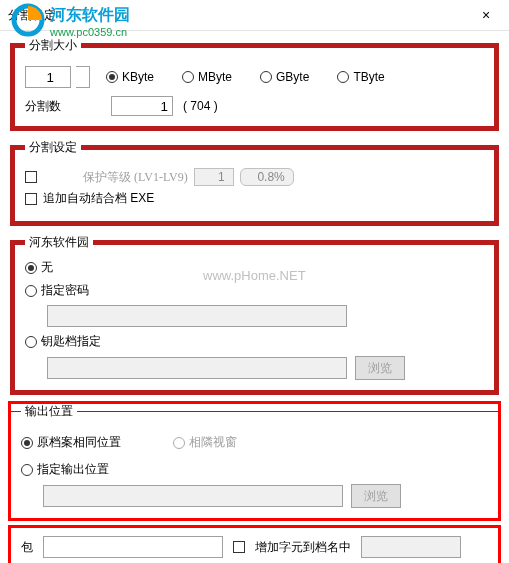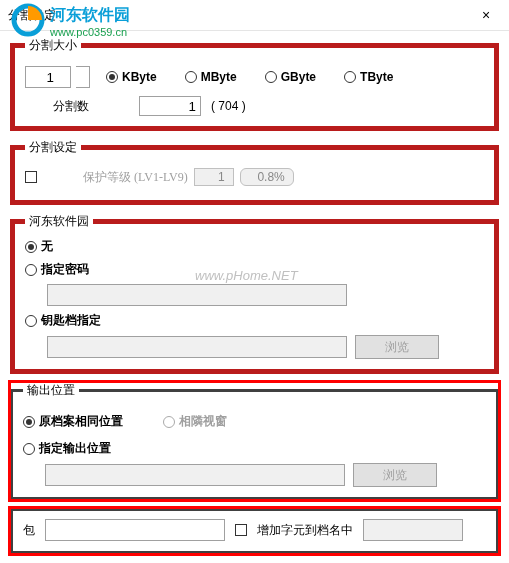--- a/index.html
+++ b/index.html
@@ -1,47 +1,47 @@
 <!DOCTYPE html>
 <html><head>
 <meta charset="utf-8">
 <style>
 * { box-sizing: border-box; margin: 0; padding: 0; }
 body { font-family: "Microsoft YaHei", "SimSun", sans-serif; font-size: 12px; background: #fff; width: 509px; height: 563px; overflow: hidden; }
 .titlebar { display: flex; align-items: center; justify-content: space-between; padding: 5px 8px; border-bottom: 1px solid #e5e5e5; }
 .title { font-size: 12px; }
 .close-btn { width: 30px; height: 20px; display: flex; align-items: center; justify-content: center; font-size: 14px; cursor: pointer; }
 .watermark-logo { position: absolute; top: 2px; left: 10px; pointer-events: none; z-index: 10; }
-.watermark-center { position: absolute; top: 268px; left: 195px; color: #c0c0c0; font-size: 13px; font-style: italic; z-index: 5; pointer-events: none; }
+.watermark-center { position: absolute; top: 268px; left: 203px; color: #c0c0c0; font-size: 13px; z-index: 5; pointer-events: none; }
 .content { padding: 6px 10px 10px 10px; position: relative; }
 fieldset { border: 5px solid #b91c1c; margin-bottom: 8px; padding: 8px 10px 10px 10px; position: relative; }
 legend { padding: 0 4px; font-size: 12px; }
 .row { display: flex; align-items: center; margin: 4px 0; gap: 6px; }
 .num-input { width: 46px; height: 22px; border: 1px solid #a0a0a0; text-align: right; padding-right: 16px; position: relative; }
 .spinner { display: inline-block; width: 14px; height: 22px; border: 1px solid #a0a0a0; border-left: none; position: relative; margin-left: -1px; }
 .radio-row { display: flex; gap: 28px; align-items: center; }
-.radio-item { display: flex; align-items: center; gap: 4px; cursor: pointer; font-weight: bold; }
+.radio-item { display: flex; align-items: center; gap: 4px; cursor: pointer; }
 .radio { width: 12px; height: 12px; border-radius: 50%; border: 1px solid #333; display: inline-flex; align-items: center; justify-content: center; }
 .radio.checked::after { content: ""; width: 6px; height: 6px; background: #333; border-radius: 50%; }
 .radio.disabled { border-color: #aaa; }
 .checkbox { width: 12px; height: 12px; border: 1px solid #333; display: inline-block; }
 .small-box { display: inline-block; border: 1px solid #c0c0c0; background: #f0f0f0; text-align: right; padding: 1px 8px; min-width: 40px; color: #888; }
 .disabled-text { color: #a0a0a0; }
 input[type=text].text-field { height: 22px; border: 1px solid #a0a0a0; padding: 0 4px; font-size: 12px; background: #fff; }
 input[type=text].text-field.disabled { background: #f0f0f0; color: #888; }
-.btn { height: 24px; border: 1px solid #a0a0a0; background: #e1e1e1; padding: 0 29px; font-size: 12px; cursor: pointer; }
+.btn { height: 24px; border: 1px solid #a0a0a0; background: #e1e1e1; padding: 0 12px; font-size: 12px; cursor: pointer; }
 .btn.disabled { color: #a0a0a0; cursor: default; }
 .highlight-red { outline: 3px solid #ff0000; outline-offset: -1px; }
 .indent { margin-left: 22px; }
 .count-row { display: flex; align-items: center; gap: 10px; }
 .count-input { width: 62px; height: 20px; border: 1px solid #a0a0a0; text-align: right; padding-right: 4px; }
 .group-inner { display: flex; flex-direction: column; gap: 6px; }
 .browse-row { display: flex; gap: 8px; align-items: center; }
 .output-fieldset { padding: 10px; }
-fieldset.highlight-red { border: 3px solid #404040; }
+fieldset.highlight-red { border: 1px solid #404040; }
 .out-name-row { display: flex; gap: 10px; align-items: center; }
 </style>
 </head>
 <body>
 
 <div class="titlebar">
   <span class="title">分割设定</span>
   <span class="close-btn">×</span>
 </div>
 
@@ -75,34 +75,38 @@
       <div class="radio-item">
             <span class="radio"></span>
             <span>GByte</span>
           </div>
       <div class="radio-item">
             <span class="radio"></span>
             <span>TByte</span>
           </div>
     </div>
   </div>
-  <div class="count-row" style="margin-top:8px;margin-left:28px;">
+  <div class="count-row" style="margin-top:8px;">
     <span>分割数</span>
     <input type="text" class="count-input" style="margin-left: 40px;" value="1">
     <span>( 704 )</span>
   </div>
 </fieldset>
 
 <fieldset>
   <legend>分割设定</legend>
   <div class="row">
     <span class="checkbox"></span>
     <span class="disabled-text" style="margin-left:40px;font-family:Liberation Serif, serif;">保护等级 (LV1-LV9)</span>
     <span class="small-box">1</span>
     <span class="small-box" style="min-width:54px;border-radius:6px;">0.8%</span>
+  </div>
+  <div class="row">
+    <span class="checkbox"></span>
+    <span>追加自动结合档 EXE</span>
   </div>
 </fieldset>
 
 <fieldset>
   <legend>河东软件园</legend>
   <div class="group-inner">
     <div class="radio-item">
           <span class="radio checked"></span>
           <span>无</span>
         </div>
@@ -118,21 +122,21 @@
     <div class="browse-row indent">
       <input type="text" class="text-field disabled" style="width: 300px;" disabled="">
       <button class="btn disabled">浏览</button>
     </div>
   </div>
 </fieldset>
 
 <fieldset class="highlight-red output-fieldset">
   <legend>输出位置</legend>
   <div class="group-inner">
-    <div class="row" style="gap:40px;">
+    <div class="row" style="gap:52px;">
       <div class="radio-item">
             <span class="radio checked"></span>
             <span>原档案相同位置</span>
           </div>
       <div class="radio-item">
             <span class="radio disabled"></span>
             <span class="disabled-text">相隣视窗</span>
           </div>
     </div>
     <div class="radio-item">

